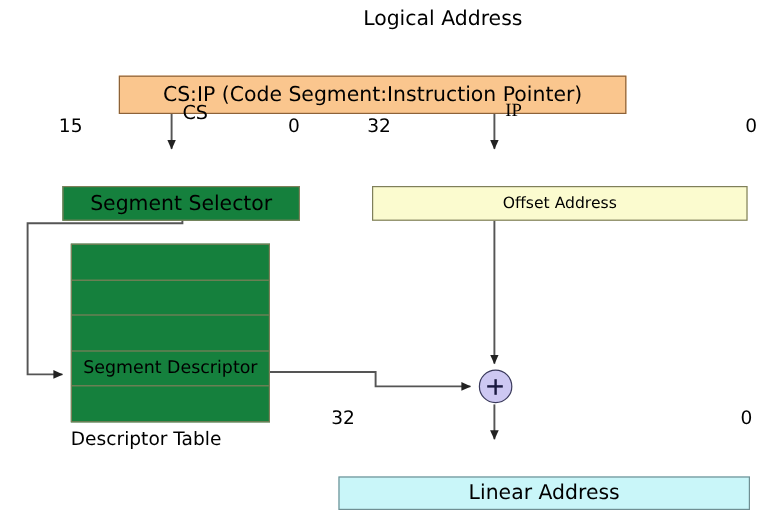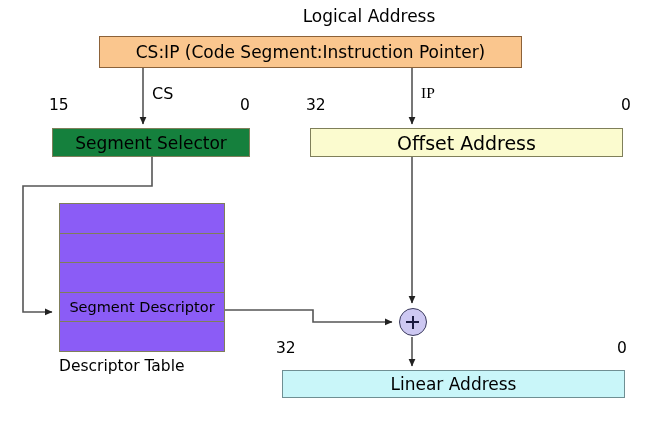--- a/index.html
+++ b/index.html
@@ -27,20 +27,21 @@
   }
   .box {
     position: absolute;
     box-sizing: border-box;
     border: 1.5px solid #7f7f5a;
     display: flex;
     align-items: center;
     justify-content: center;
     color: #000000;
     white-space: nowrap;
+    margin-top: 27px;
   }
   .lbl {
     position: absolute;
     color: #000000;
     white-space: nowrap;
   }
 
   
   #title-logical-address {
     left: 0px; top: 6px; width: 650px;
@@ -73,29 +74,29 @@
     left: 621px; top: 96px; font-size: 15.5px;
   }
   #box-segment-selector {
     left: 52px; top: 128px; width: 198px; height: 29px;
     background: #15803d;
     font-size: 17px;
   }
   #box-offset-address {
     left: 310px; top: 128px; width: 313px; height: 29px;
     background: #fbfbcf;
-    font-size: 19px;
+    font-size: 13px;
   }
 
   #descriptor-table {
     position: absolute;
     left: 59px; top: 203px; width: 166px; height: 149px;
     box-sizing: border-box;
     border: 1.5px solid #7f7f5a;
-    background: #8b5cf6;
+    background: #15803d;
     display: flex;
     flex-direction: column;
   }
   .dt-row {
     flex: 1 1 0;
     box-sizing: border-box;
     border-bottom: 1.5px solid #7f7f5a;
     display: flex;
     align-items: center;
     justify-content: center;

